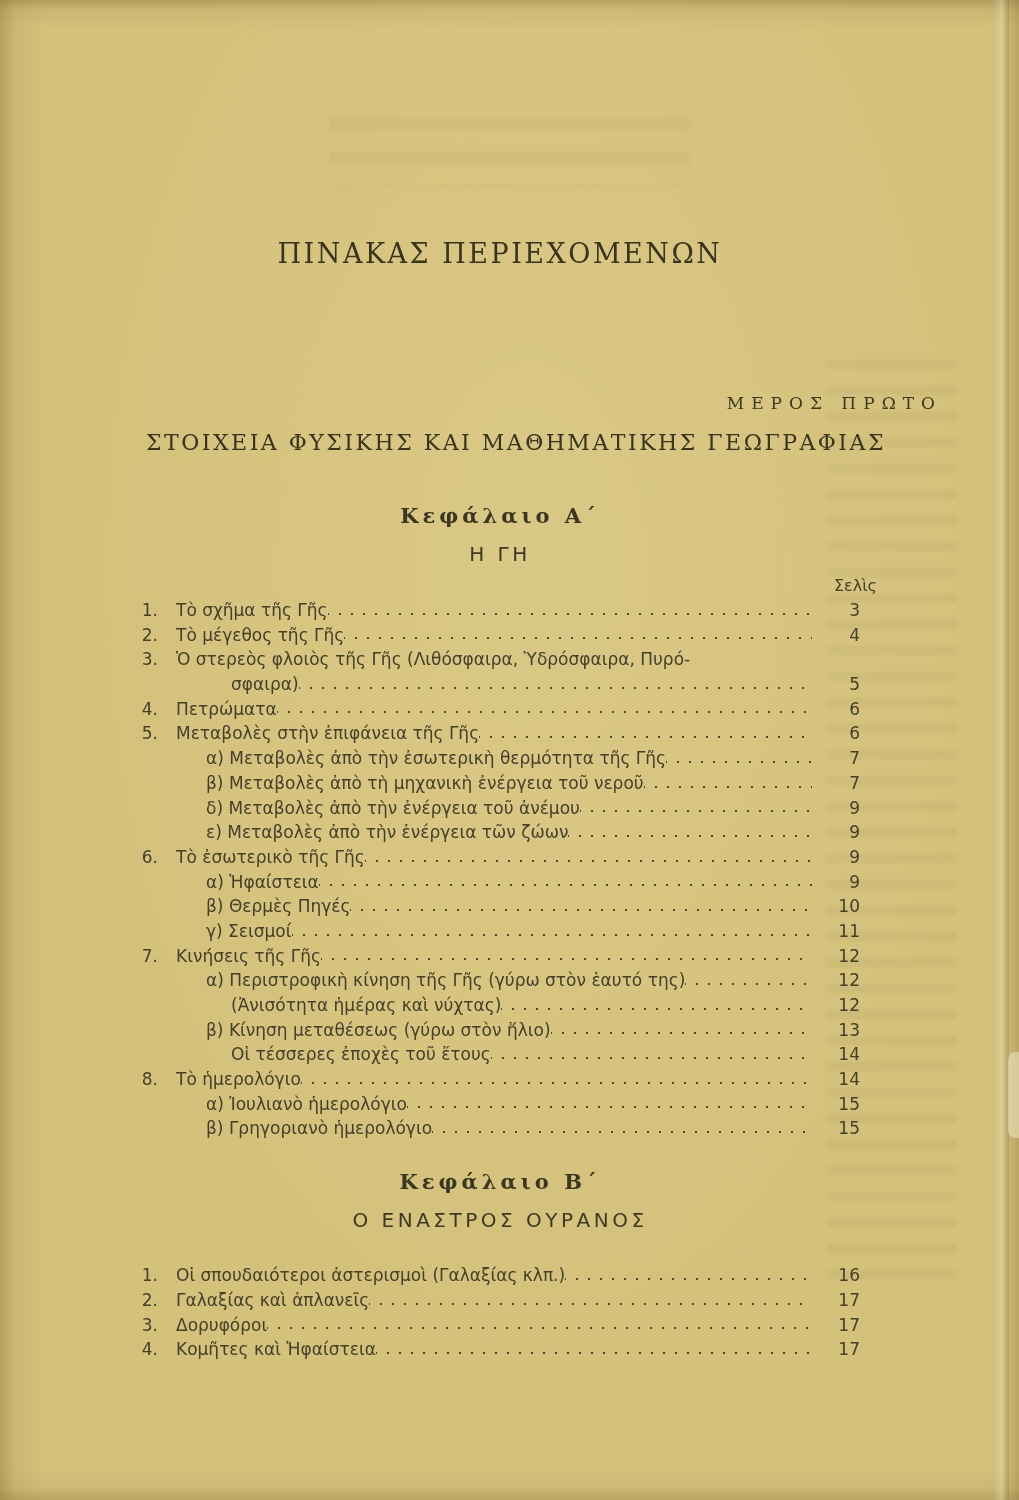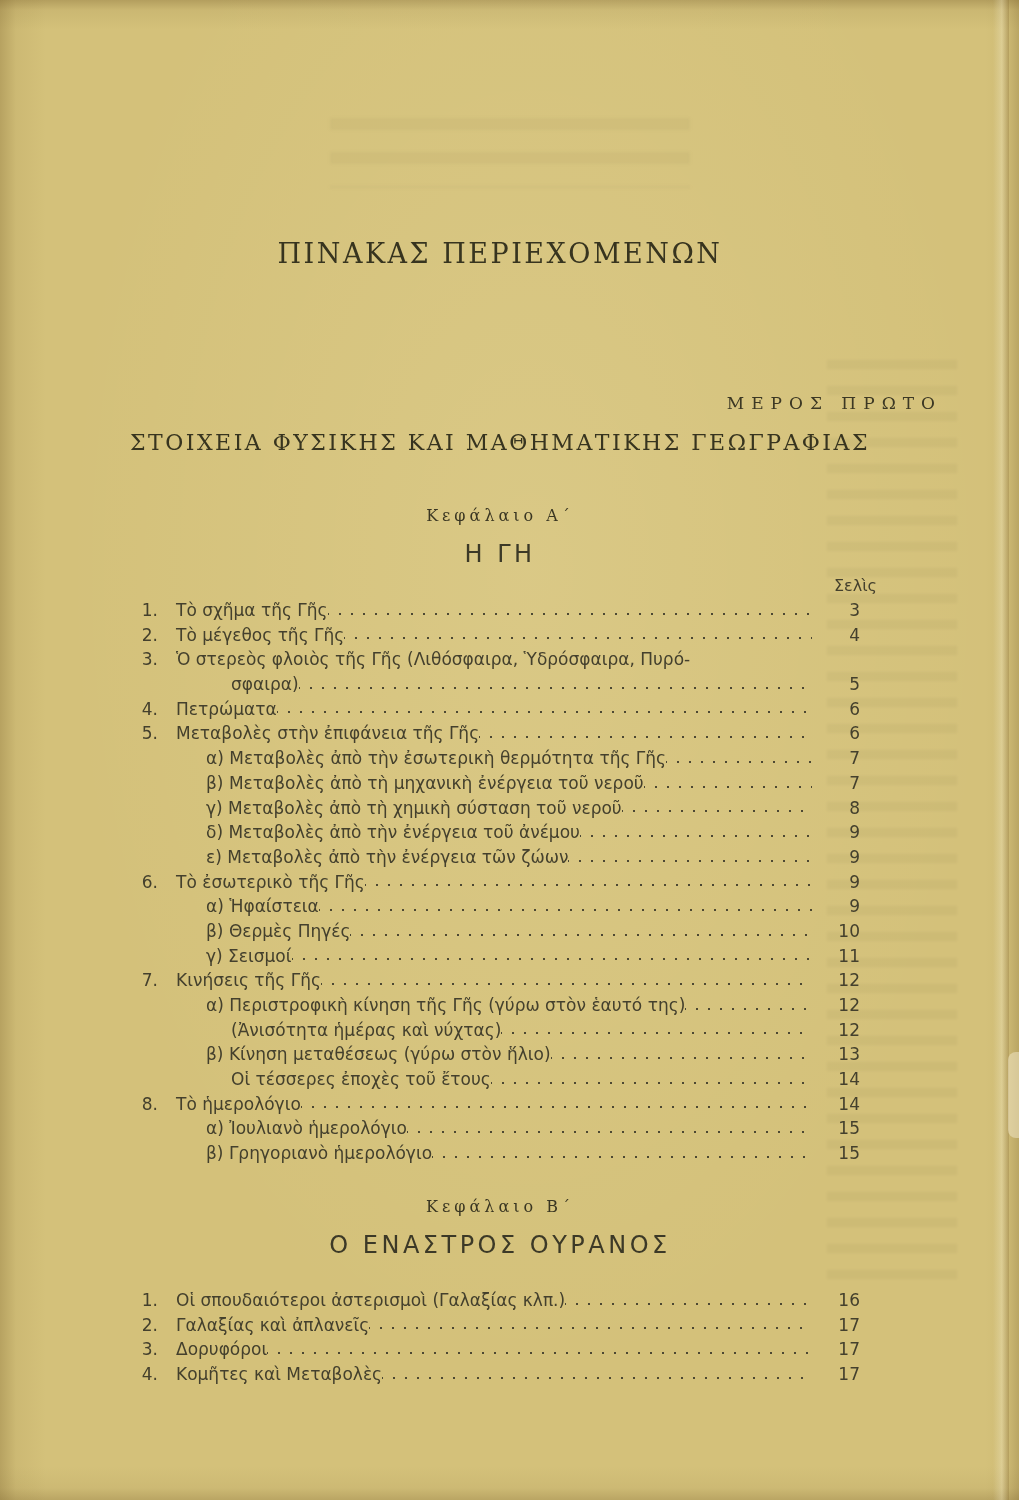--- a/index.html
+++ b/index.html
@@ -47,39 +47,39 @@
     color:#37341f; margin:0;
   }
   .part-heading {
     position:absolute; top:393px; left:58px; width:884px;
     text-align:right;
     font-family:"DejaVu Serif", serif;
     font-size:17px; letter-spacing:7px;
     color:#3c3824;
   }
   .part-subtitle {
-    position:absolute; top:430px; left:58px; width:884px;
+    position:absolute; top:430px; left:74px; width:884px;
     text-align:center;
     font-family:"DejaVu Serif", serif;
     font-size:22px; letter-spacing:2.5px;
     color:#37341f; white-space:nowrap;
   }
 
   .sections { position:absolute; top:505px; left:58px; width:884px; }
   .section + .section { margin-top:30px; }
 
   .chapter-heading {
     text-align:center;
     font-family:"DejaVu Serif", serif;
-    font-weight:normal; font-size:16px; letter-spacing:4px;
+    font-weight:bold; font-size:21px; letter-spacing:4px;
     color:#3a3622; height:22px; line-height:22px;
   }
   .chapter-title {
     text-align:center;
-    font-size:24px; letter-spacing:3.5px;
+    font-size:20px; letter-spacing:3.5px;
     color:#3c3927; height:22px; line-height:22px;
     margin-top:16px;
   }
   .page-col-label {
     text-align:right; font-size:16px; color:#44402d;
     margin-top:11px; height:20px; line-height:20px;
     padding-right:65px;
   }
 
   .rows { margin-left:62px; margin-right:82px; margin-top:2px; }
@@ -167,26 +167,20 @@
             <span class="pg">7</span>
           </div>
           <div class="row ind1">
             <span class="num"></span>
             <span class="txt">β) Μεταβολὲς ἀπὸ τὴ μηχανικὴ ἐνέργεια τοῦ νεροῦ</span>
             <span class="fill leader"></span>
             <span class="pg">7</span>
           </div>
           <div class="row ind1">
             <span class="num"></span>
-            <span class="txt">γ) Μεταβολὲς ἀπὸ τὴ χημικὴ σύσταση τοῦ νεροῦ</span>
-            <span class="fill leader"></span>
-            <span class="pg">8</span>
-          </div>
-          <div class="row ind1">
-            <span class="num"></span>
             <span class="txt">δ) Μεταβολὲς ἀπὸ τὴν ἐνέργεια τοῦ ἀνέμου</span>
             <span class="fill leader"></span>
             <span class="pg">9</span>
           </div>
           <div class="row ind1">
             <span class="num"></span>
             <span class="txt">ε) Μεταβολὲς ἀπὸ τὴν ἐνέργεια τῶν ζώων</span>
             <span class="fill leader"></span>
             <span class="pg">9</span>
           </div>
@@ -281,20 +275,20 @@
             <span class="pg">17</span>
           </div>
           <div class="row">
             <span class="num">3.</span>
             <span class="txt">Δορυφόροι</span>
             <span class="fill leader"></span>
             <span class="pg">17</span>
           </div>
           <div class="row">
             <span class="num">4.</span>
-            <span class="txt">Κομῆτες καὶ Μεταβολὲς</span>
+            <span class="txt">Κομῆτες καὶ Ἡφαίστεια</span>
             <span class="fill leader"></span>
             <span class="pg">17</span>
           </div>
         </div>
       </div>
     </div>
 </div>
 
 </body></html>

